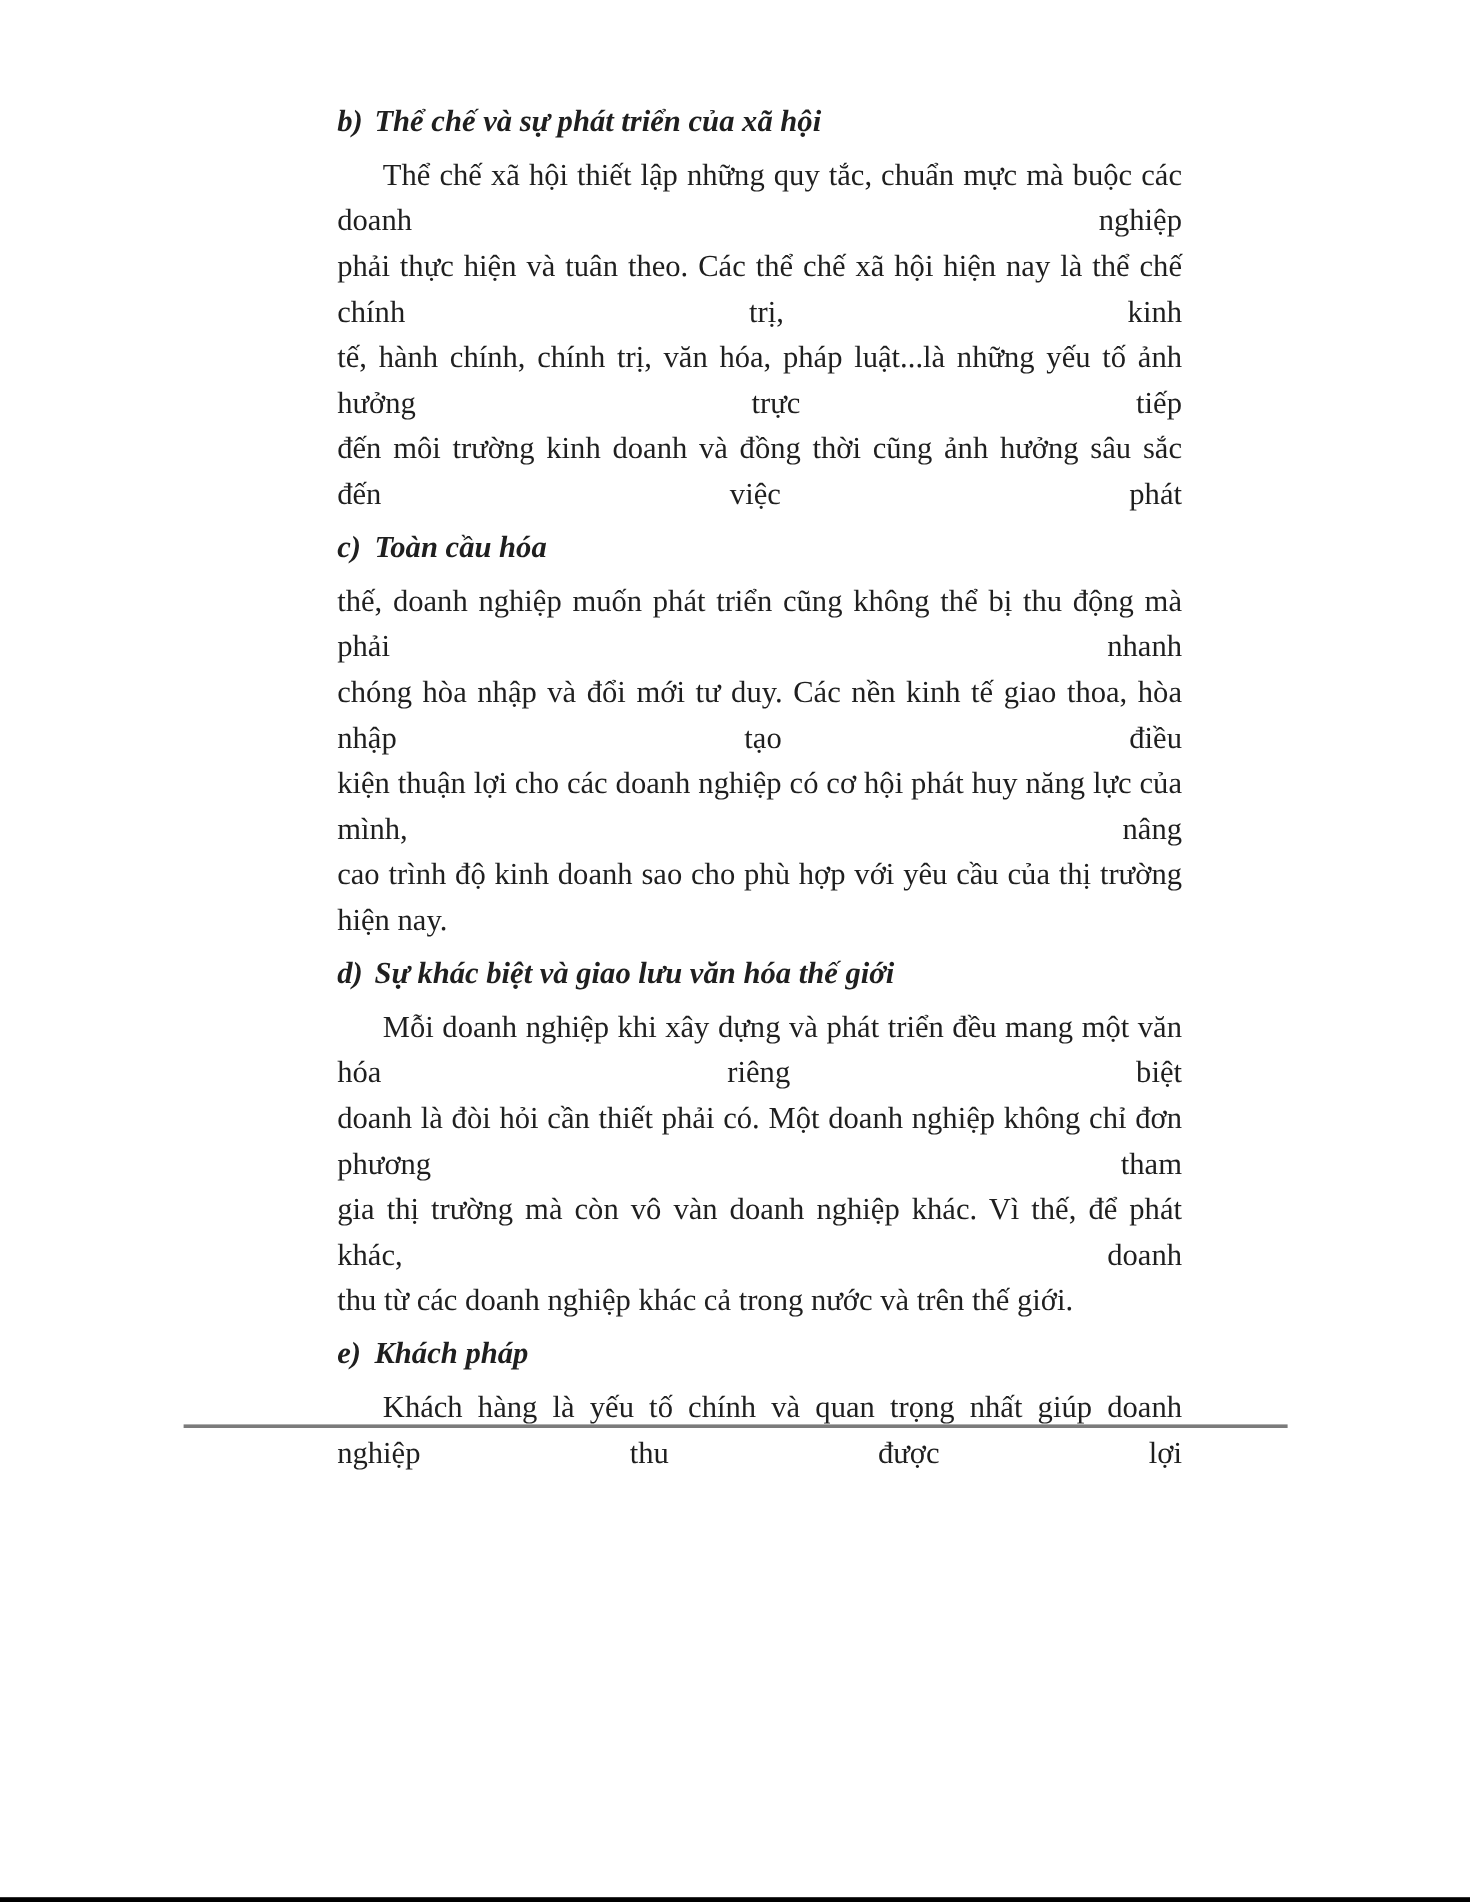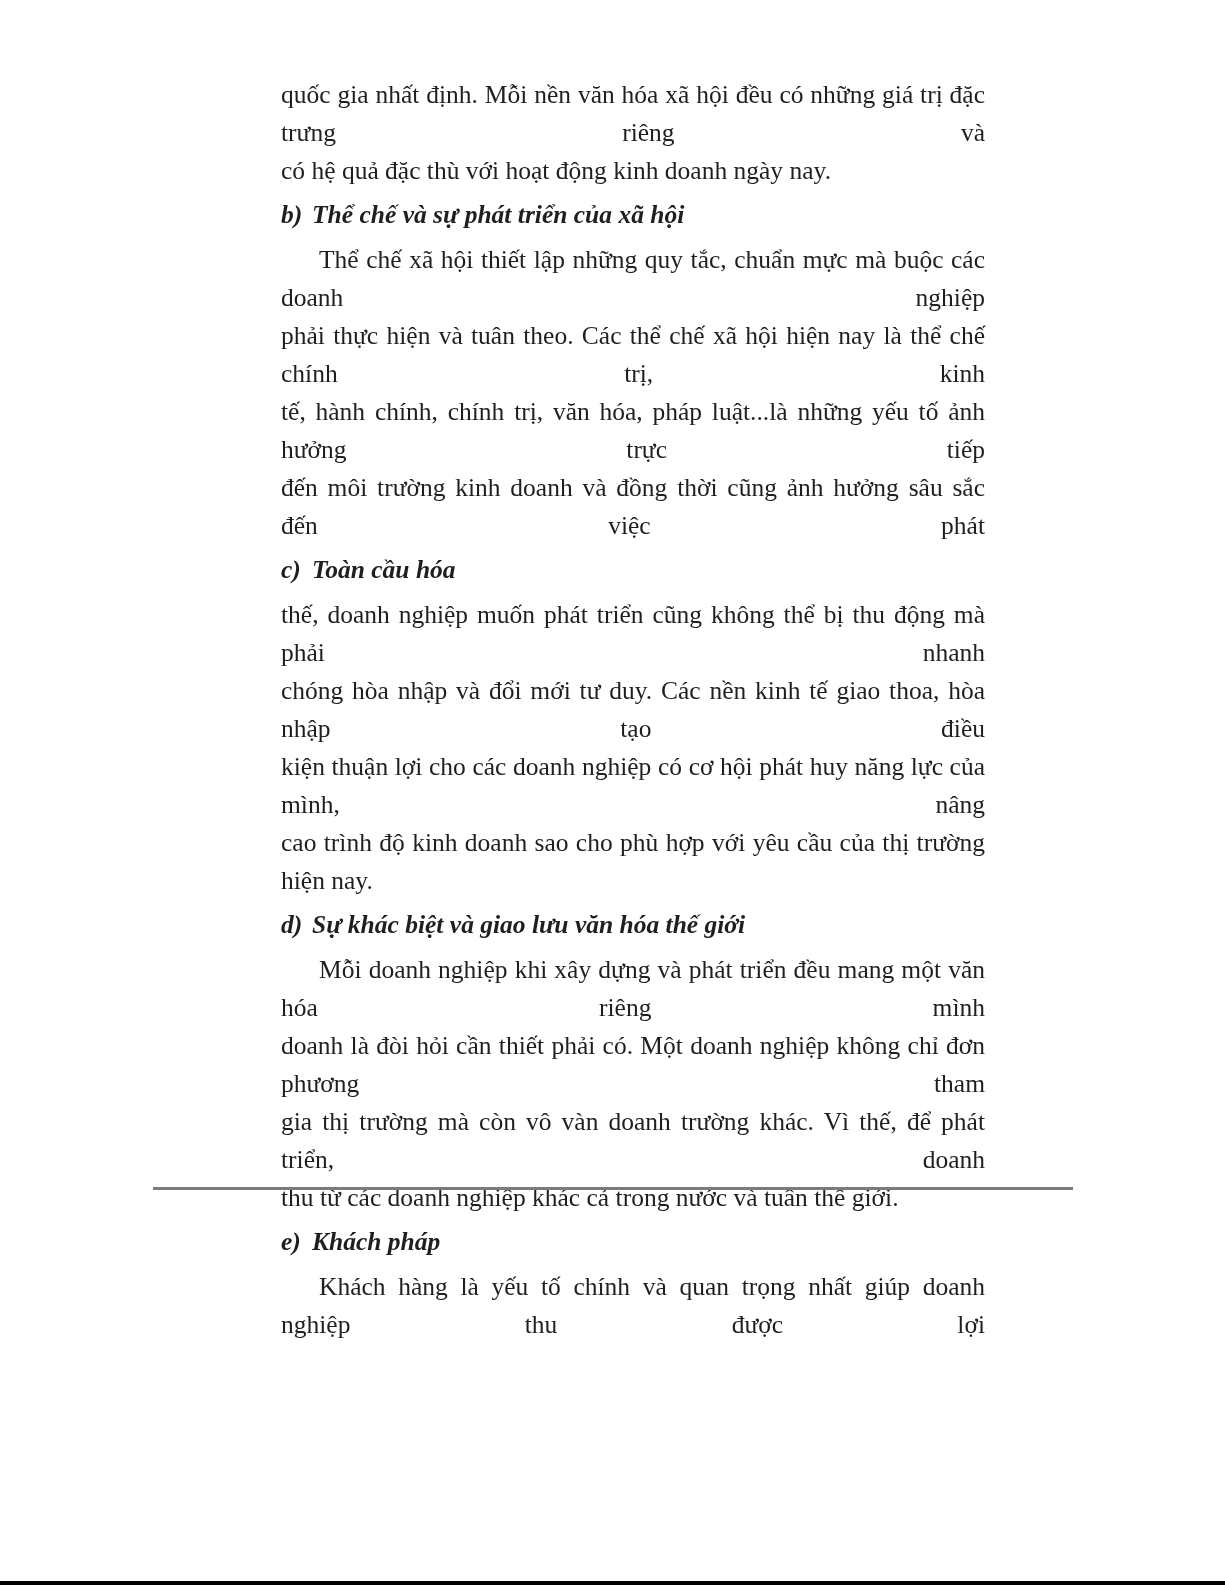--- a/index.html
+++ b/index.html
@@ -62,44 +62,40 @@
     width: 1225px;
     height: 4px;
     background: #000000;
   }
 </style>
 </head>
 <body>
 
 <div class="page" style="background: rgb(255, 255, 255);">
   <div class="doc-body" id="doc-body" style="color: rgb(31, 31, 31);">
-      <div class="para">
-        <div class="line">quốc gia nhất định. Mỗi nền văn hóa xã hội đều có những giá trị đặc trưng riêng và</div>
-        <div class="line lastline">có hệ quả đặc thù với hoạt động kinh doanh ngày nay.</div>
-      </div>
       <div class="heading"><span class="hlabel">b)</span><span>Thể chế và sự phát triển của xã hội</span></div>
       <div class="para">
         <div class="line firstline indented">Thể chế xã hội thiết lập những quy tắc, chuẩn mực mà buộc các doanh nghiệp</div>
         <div class="line">phải thực hiện và tuân theo. Các thể chế xã hội hiện nay là thể chế chính trị, kinh</div>
         <div class="line">tế, hành chính, chính trị, văn hóa, pháp luật...là những yếu tố ảnh hưởng trực tiếp</div>
         <div class="line">đến môi trường kinh doanh và đồng thời cũng ảnh hưởng sâu sắc đến việc phát</div>
       </div>
       <div class="heading"><span class="hlabel">c)</span><span>Toàn cầu hóa</span></div>
       <div class="para">
         <div class="line">thế, doanh nghiệp muốn phát triển cũng không thể bị thu động mà phải nhanh</div>
         <div class="line">chóng hòa nhập và đổi mới tư duy. Các nền kinh tế giao thoa, hòa nhập tạo điều</div>
         <div class="line">kiện thuận lợi cho các doanh nghiệp có cơ hội phát huy năng lực của mình, nâng</div>
         <div class="line lastline">cao trình độ kinh doanh sao cho phù hợp với yêu cầu của thị trường hiện nay.</div>
       </div>
       <div class="heading"><span class="hlabel">d)</span><span>Sự khác biệt và giao lưu văn hóa thế giới</span></div>
       <div class="para">
-        <div class="line firstline indented">Mỗi doanh nghiệp khi xây dựng và phát triển đều mang một văn hóa riêng mình</div>
+        <div class="line firstline indented">Mỗi doanh nghiệp khi xây dựng và phát triển đều mang một văn hóa riêng biệt</div>
         <div class="line">doanh là đòi hỏi cần thiết phải có. Một doanh nghiệp không chỉ đơn phương tham</div>
-        <div class="line">gia thị trường mà còn vô vàn doanh trường khác. Vì thế, để phát triển, doanh</div>
-        <div class="line lastline">thu từ các doanh nghiệp khác cả trong nước và tuân thế giới.</div>
+        <div class="line">gia thị trường mà còn vô vàn doanh nghiệp khác. Vì thế, để phát khác, doanh</div>
+        <div class="line lastline">thu từ các doanh nghiệp khác cả trong nước và trên thế giới.</div>
       </div>
       <div class="heading"><span class="hlabel">e)</span><span>Khách pháp</span></div>
       <div class="para">
         <div class="line firstline indented">Khách hàng là yếu tố chính và quan trọng nhất giúp doanh nghiệp thu được lợi</div>
       </div>
     </div>
   <div class="footer-rule" style="background: rgb(123, 123, 123);"></div>
   <div class="scan-edge-bar" style="background: rgb(0, 0, 0);"></div>
 </div>
 

